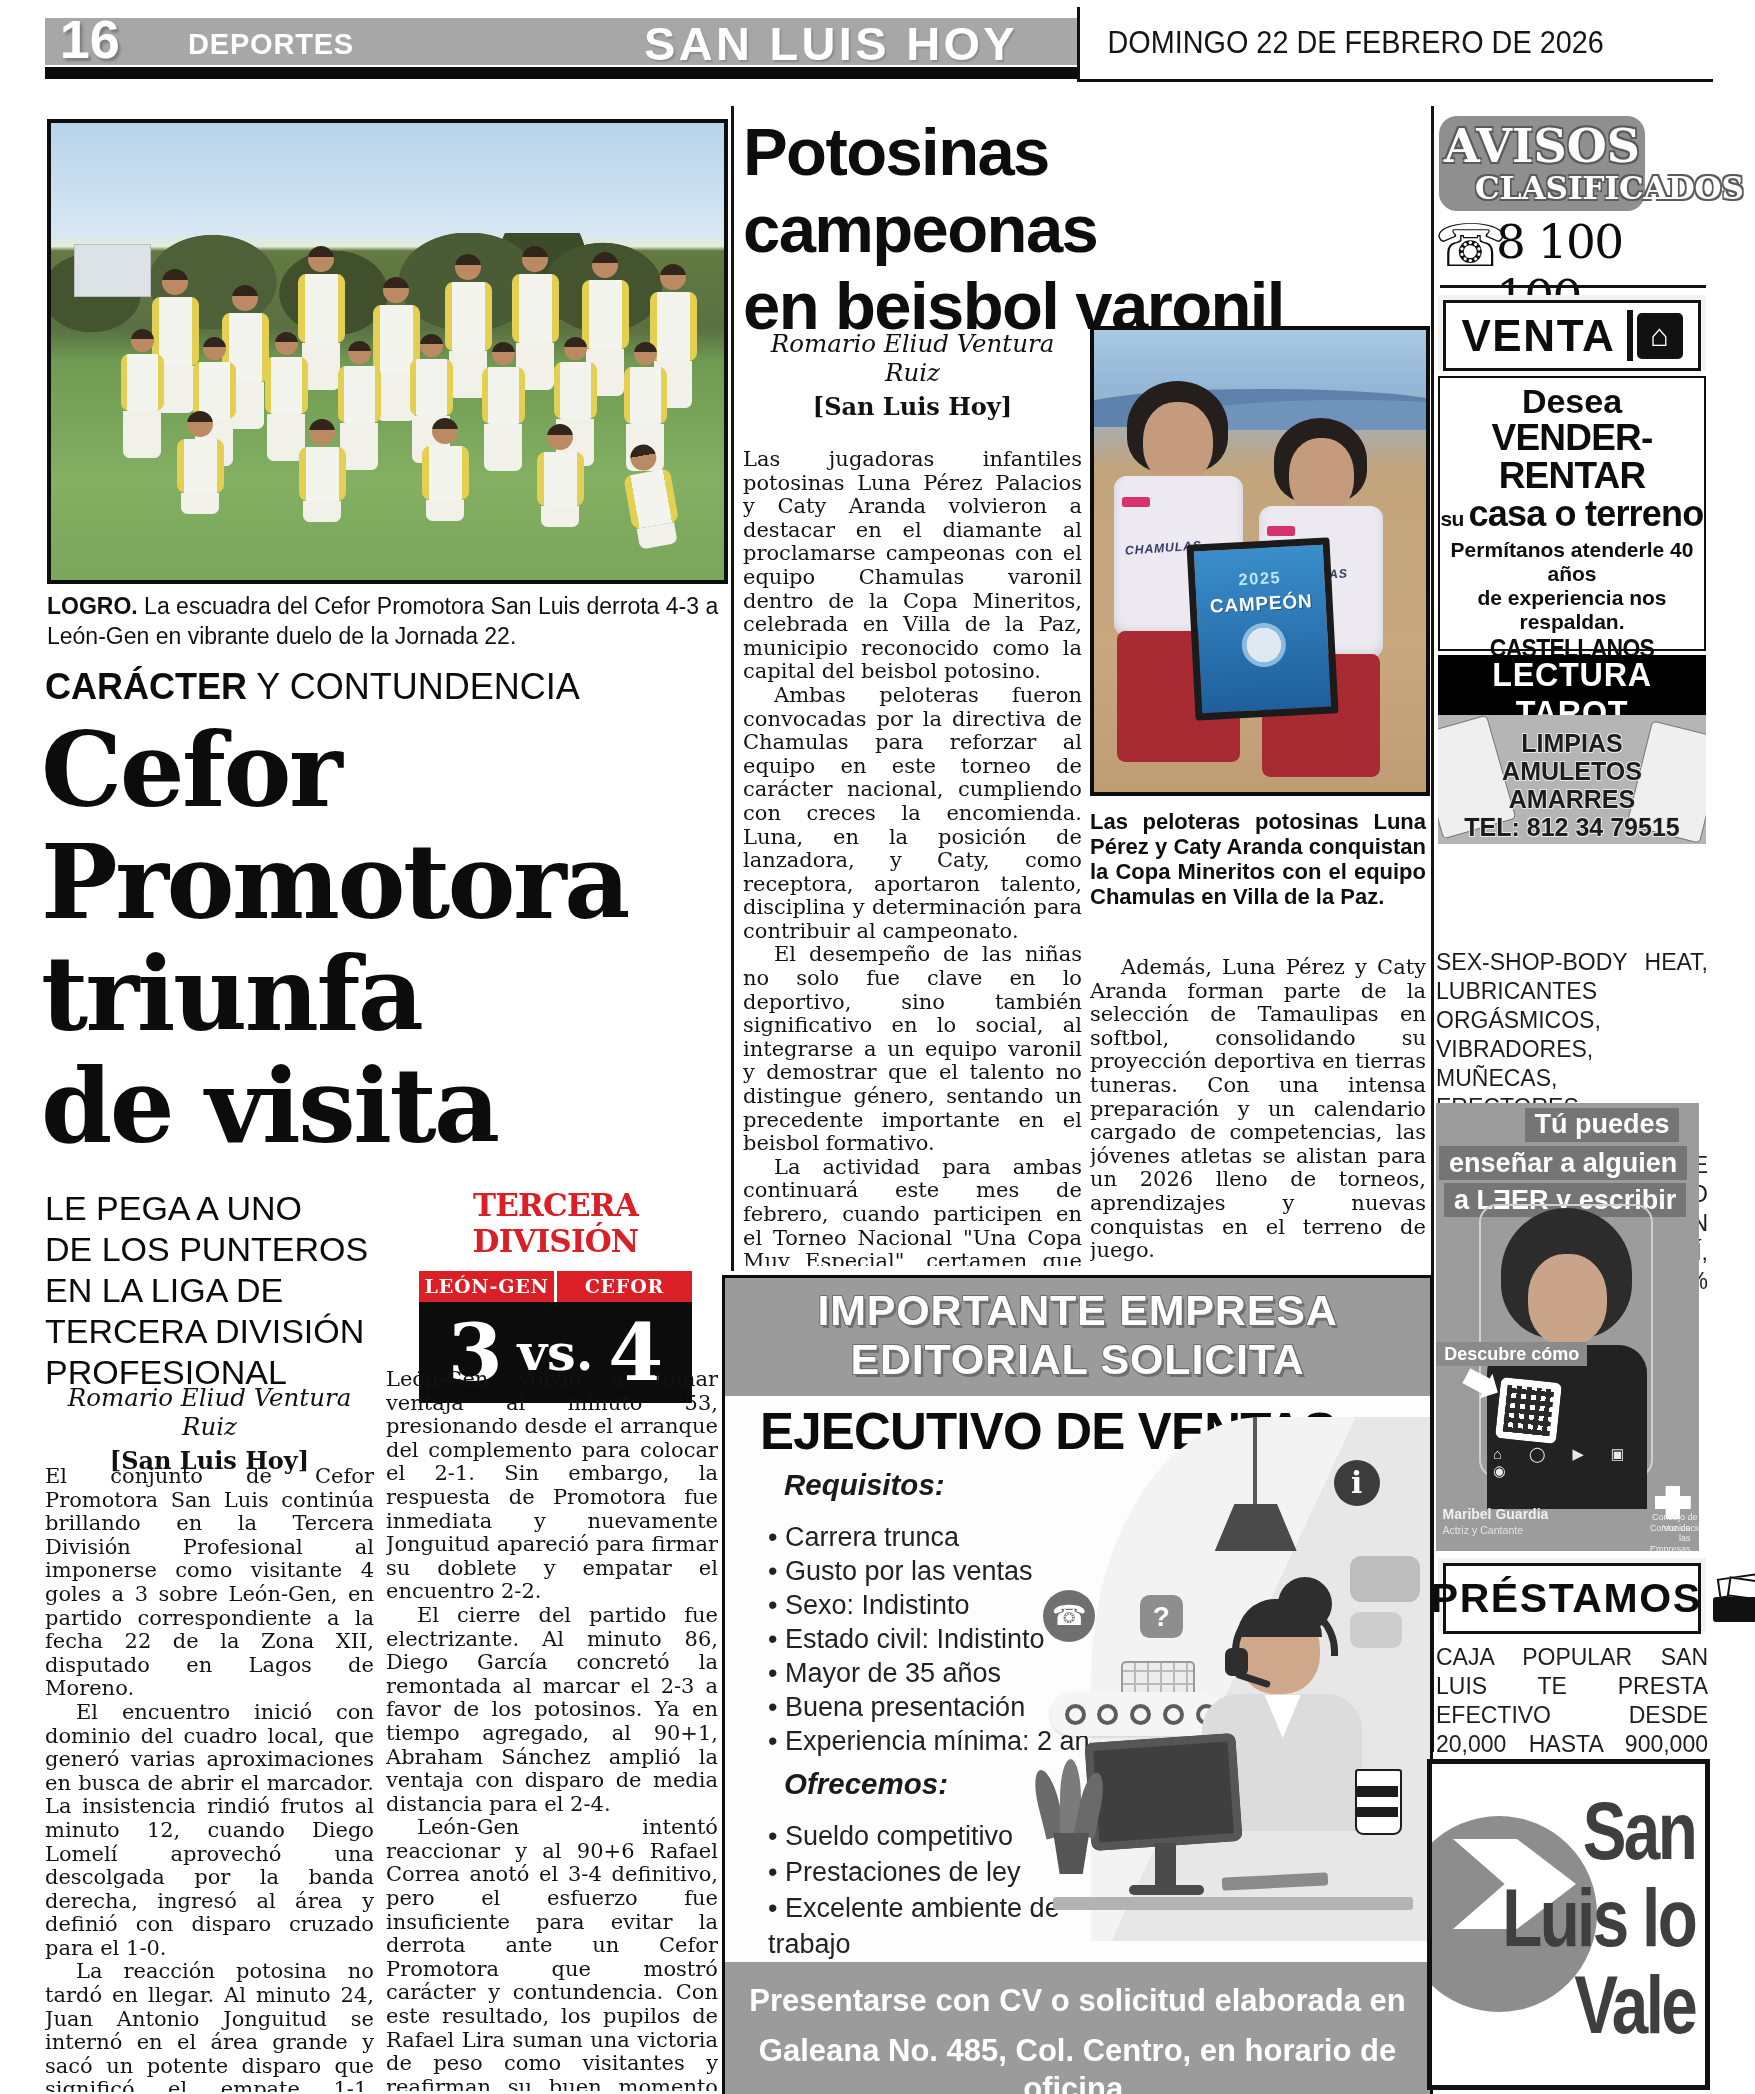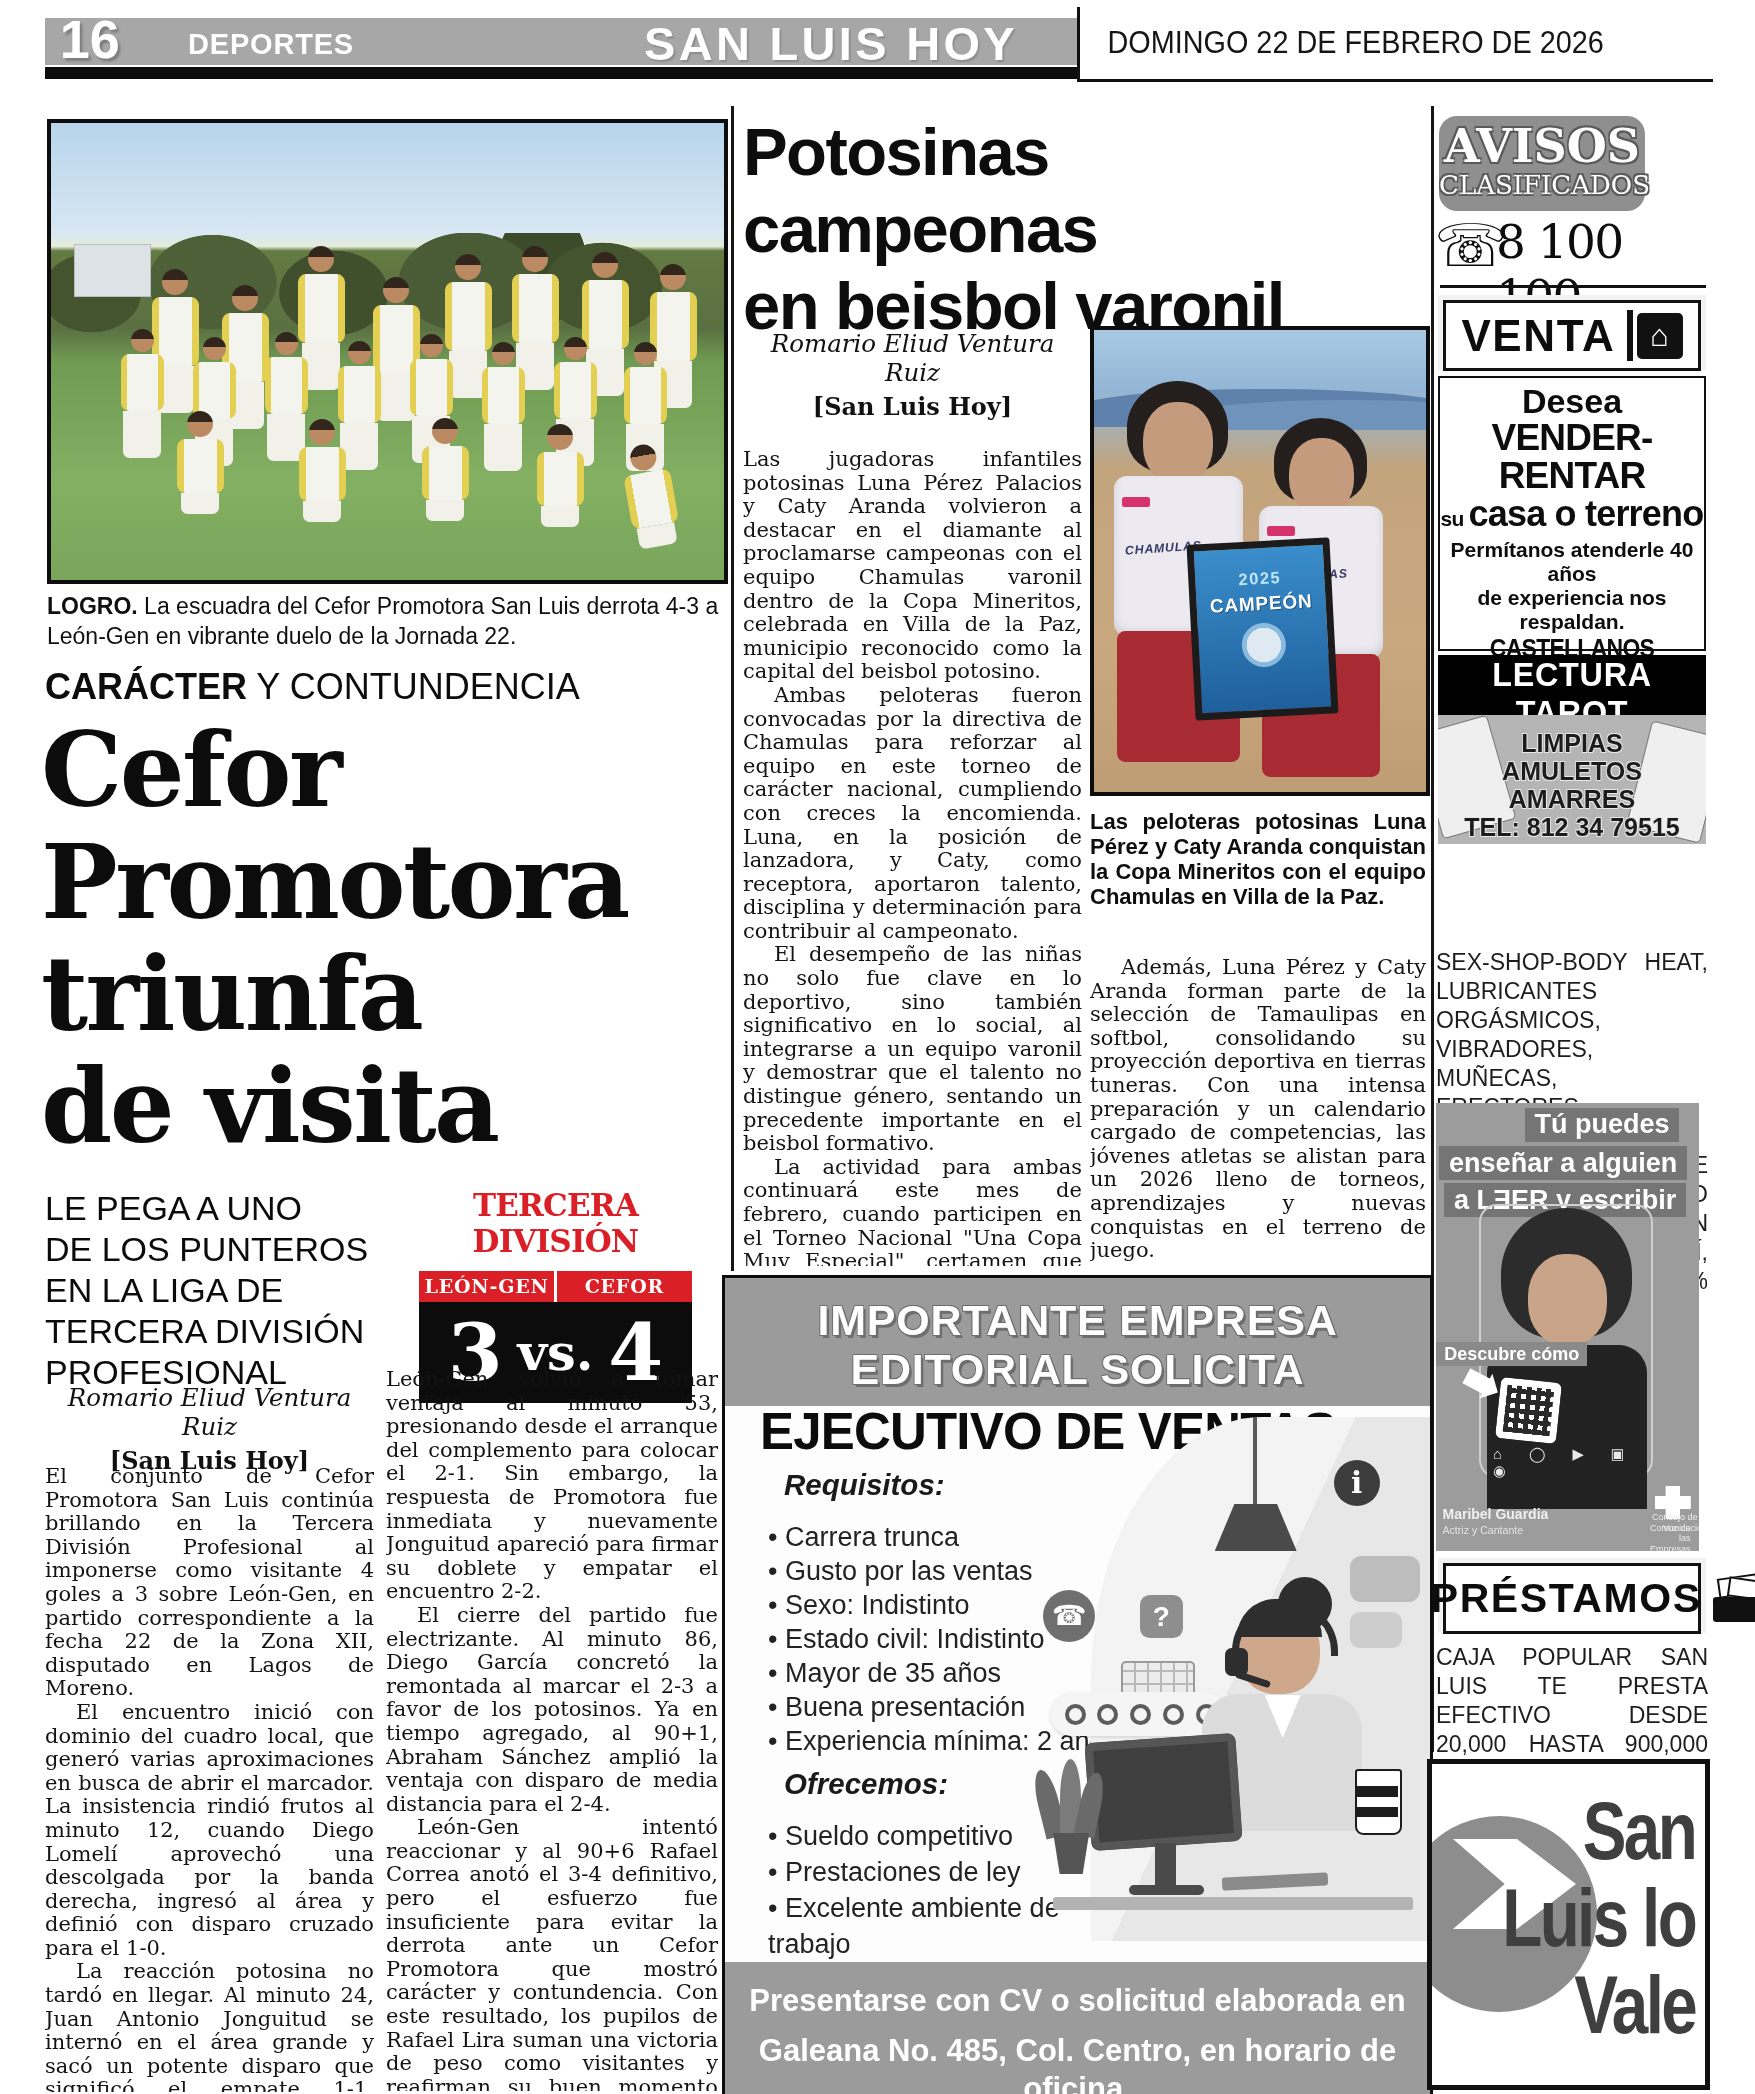--- a/index.html
+++ b/index.html
@@ -86,21 +86,21 @@
   #scorebox .teams .t{flex:1;display:flex;align-items:center;justify-content:center;color:#fff;
                       font-family:"DejaVu Serif","Liberation Serif",serif;font-weight:700;font-size:19px;letter-spacing:0.8px;}
   #scorebox .teams .dv{width:2.5px;background:#fff;}
   #scorebox .score{height:101px;background:#0c0c0c;display:flex;align-items:center;justify-content:center;gap:14.7px;
                    font-family:"DejaVu Serif","Liberation Serif",serif;font-weight:700;color:#fff;}
   #scorebox .score .num{font-size:79px;}
   #scorebox .score .vs{font-size:51px;}
 
   
   #jobad{left:722px;top:1275px;width:705px;height:816px;border:3.3px solid #0d0d0d;background:#fdfdfd;overflow:hidden;}
-  #jobad .jheader{height:110px;background:#9b9b9b;text-align:center;padding-top:18px;}
+  #jobad .jheader{height:110px;background:#9b9b9b;text-align:center;padding-top:8px;}
   #jobad .jheader div{font-size:43px;line-height:49px;font-weight:800;color:#fff;letter-spacing:0.8px;
        text-shadow:2.5px 2.5px 0 #6e6e6e,-0.8px -0.8px 0 #6e6e6e,0.8px -0.8px 0 #6e6e6e,-0.8px 0.8px 0 #6e6e6e;}
   #jobad .jtitle{position:absolute;left:0;top:124px;width:646px;text-align:center;font-size:51px;font-weight:900;
        letter-spacing:-0.8px;color:#0c0c0c;}
   #jobad .jlabel{position:absolute;left:59px;font-size:29.5px;font-style:italic;font-weight:800;color:#1a1a1a;}
   #jobad ul{position:absolute;left:43px;margin:0;padding:0;list-style:none;width:458px;}
   #jobad ul li{font-size:27px;line-height:34px;color:#222;}
   #jobad ul li:before{content:"• ";}
   #jobad ul.ofc li{line-height:36px;}
   #jobad .jfooter{position:absolute;left:0;bottom:0;width:100%;height:124px;background:#9b9b9b;text-align:center;padding-top:8.2px;}
@@ -145,22 +145,22 @@
   .jl-q{left:98px;top:178px;width:43px;height:43px;background:#8e8e8e;border-radius:9.8px;color:#fff;font-weight:800;
         font-size:28px;text-align:center;line-height:43px;}
 
   
   .rc-box{left:1438px;width:268px;background:#f2f2f2;padding:4.9px;box-sizing:border-box;}
   .rc-inner{background:#fff;border:3.3px solid #111;height:100%;display:flex;align-items:center;justify-content:center;gap:11.5px;}
   .rc-word{font-weight:800;letter-spacing:1.6px;color:#0d0d0d;}
   #avisos{left:1439px;top:116px;width:206px;height:92px;background:#8f8f8f;border-radius:18px;text-align:center;padding-top:3.3px;}
   #avisos .a1{font-family:"DejaVu Serif",serif;font-weight:700;font-size:46px;color:#fff;
       text-shadow:1.6px 1.6px 0 #5a5a5a,-1.6px -1.6px 0 #5a5a5a,1.6px -1.6px 0 #5a5a5a,-1.6px 1.6px 0 #5a5a5a;}
-  #avisos .a2{font-family:"DejaVu Serif",serif;font-weight:400;font-size:26px;margin-top:-3.3px;color:#fff;
-      text-shadow:1.6px 1.6px 0 #5a5a5a,-1.6px -1.6px 0 #5a5a5a,1.6px -1.6px 0 #5a5a5a,-1.6px 1.6px 0 #5a5a5a;}
+  #avisos .a2{font-family:"DejaVu Serif",serif;font-weight:700;font-size:31px;margin-top:-3.3px;color:#fff;
+      text-shadow:1.6px 1.6px 0 #5a5a5a,-1.6px -1.6px 0 #5a5a5a,1.6px -1.6px 0 #5a5a5a,-1.6px 1.6px 0 #5a5a5a;padding-left:36px;}
   #clasif-phone-icon{left:1434px;top:211px;font-size:59px;color:#0d0d0d;}
   #clasif-phone{left:1496px;top:214px;width:214px;font-family:"DejaVu Serif",serif;font-size:47px;letter-spacing:-1.6px;color:#0d0d0d;}
   #rc-hr{left:1440px;top:285px;width:266px;height:3.3px;background:#111;}
   #venta{top:295px;height:75px;}
   #venta .rc-word{font-size:44px;}
   .house-ico{display:flex;align-items:center;}
   .house-pole{width:6.5px;height:51px;background:#111;margin-right:3.3px;}
   .house-sq{width:46px;height:46px;background:#111;border-radius:4.9px;color:#fff;font-size:31px;line-height:46px;text-align:center;}
   #re-ad{left:1438px;top:376px;width:268px;height:275px;border:2.5px solid #111;box-sizing:border-box;text-align:center;
          padding-top:4.9px;color:#0d0d0d;}

